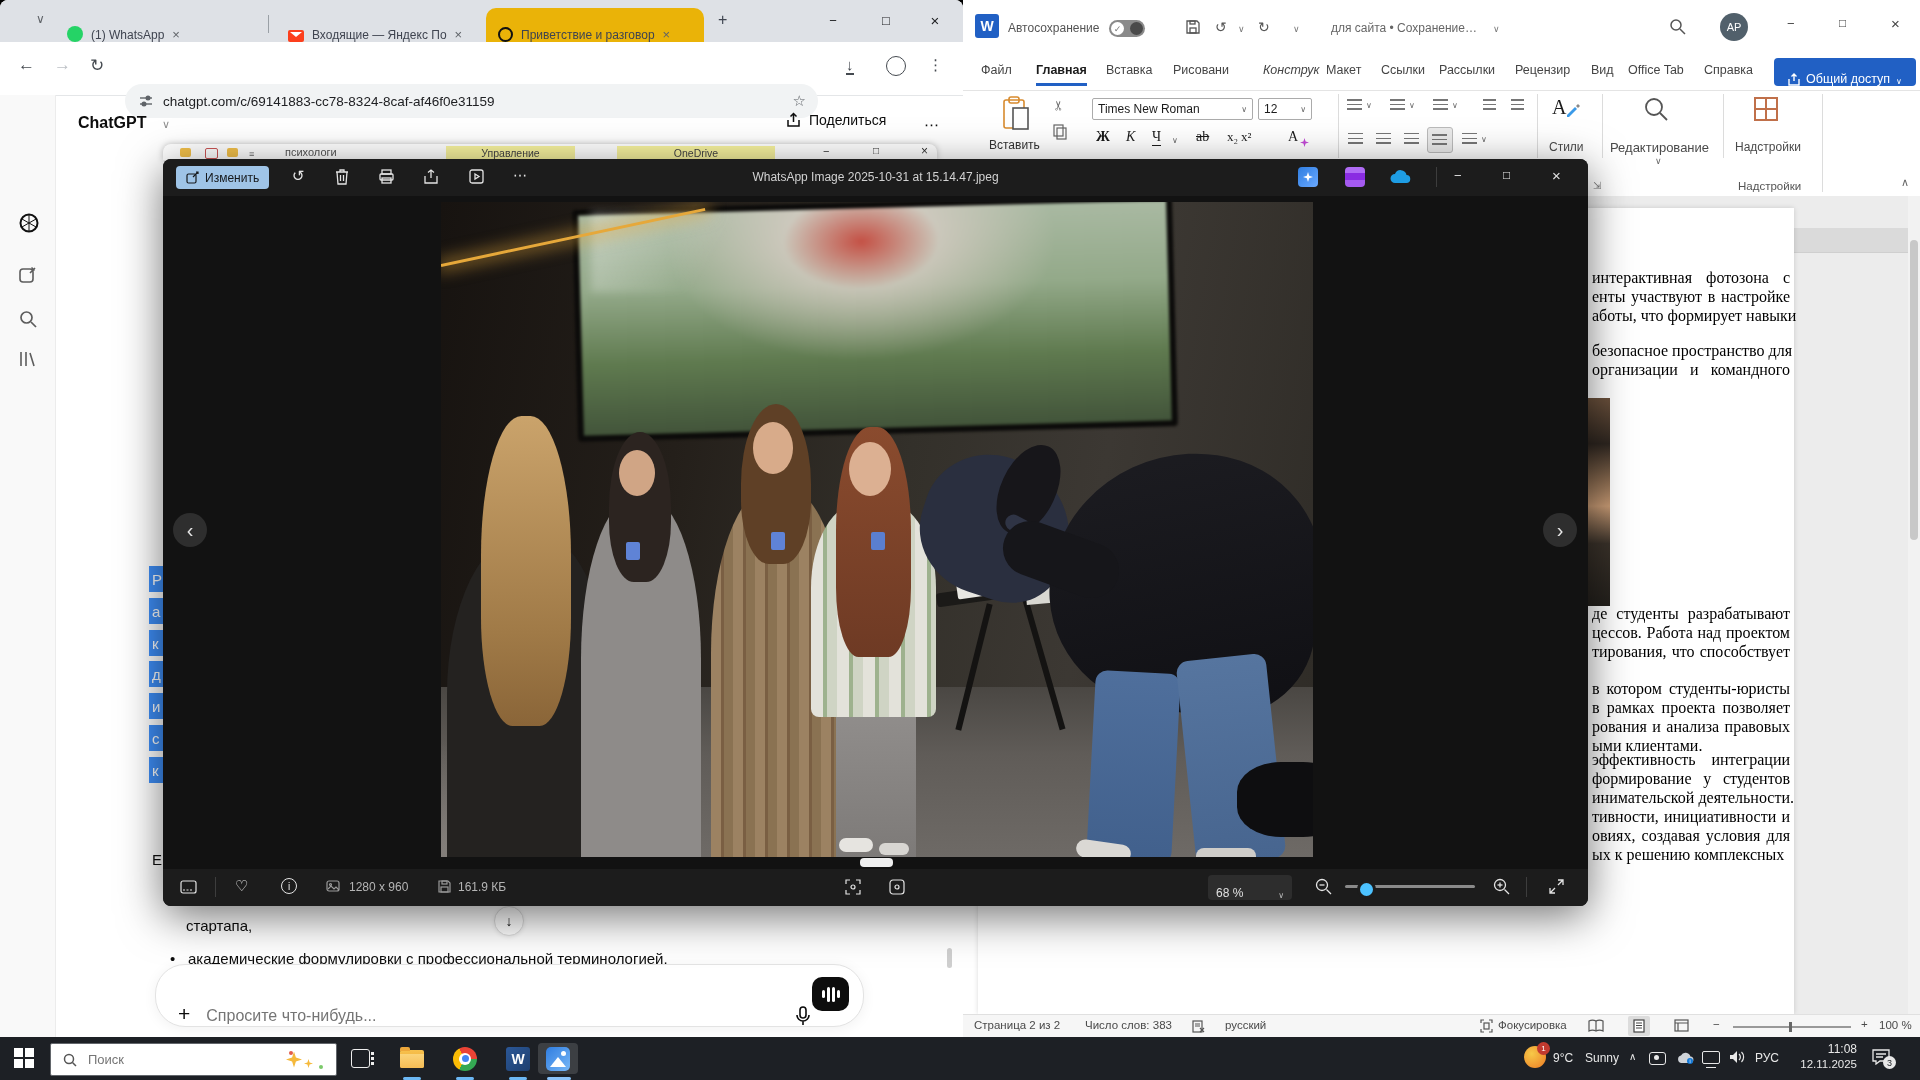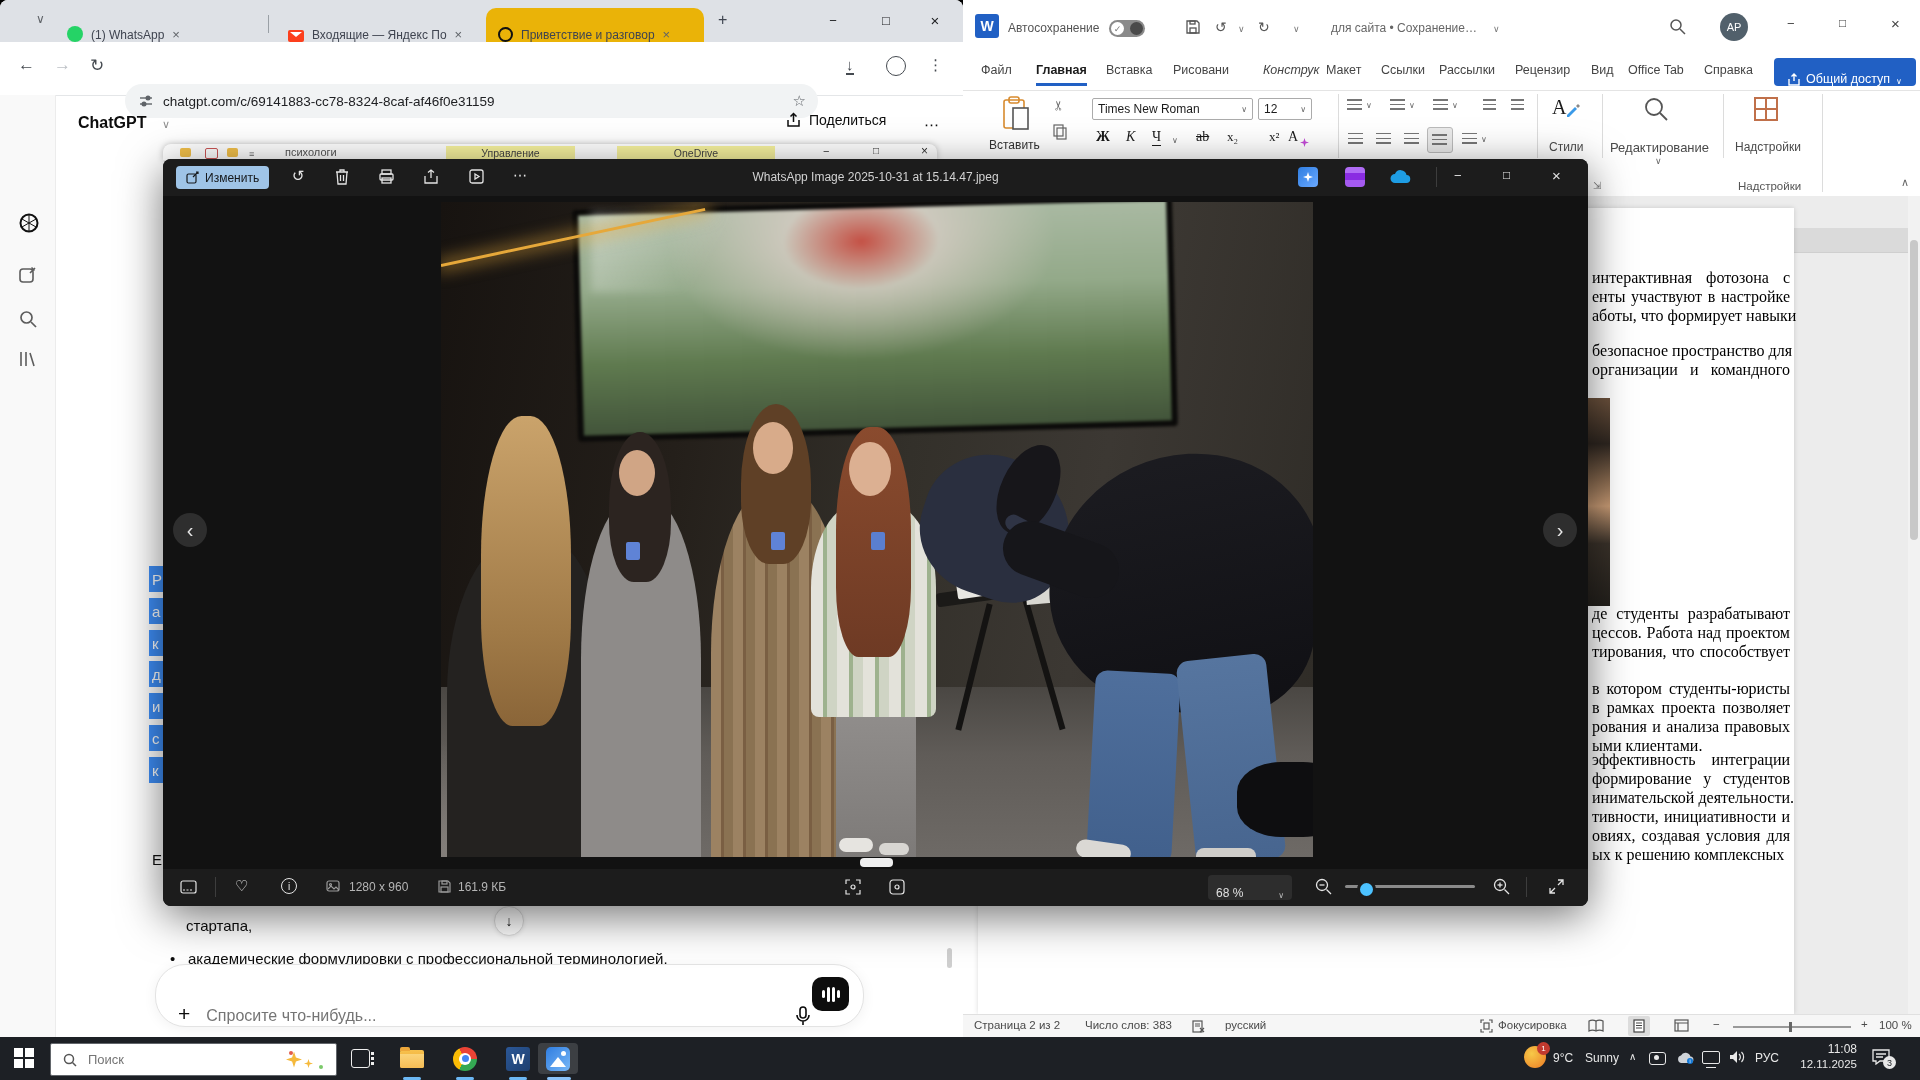--- a/index.html
+++ b/index.html
@@ -352,21 +352,21 @@
     <div class="wbox" style="left:295px;top:98px;width:54px;">
       <span>12</span>
         <span style="margin-left:auto;font-size:8px;color:#666;">∨</span>
     </div>
     <span class="fmt" style="left:133px;font-weight:bold;">Ж</span>
     <span class="fmt" style="left:163px;font-style:italic;">K</span>
     <span class="fmt" style="left:189px;border-bottom:1.5px solid #1b1b1b;">Ч</span>
     <span class="abs" style="left:209px;top:136px;font-size:8px;color:#666;">∨</span>
     <span class="fmt" style="left:233px;text-decoration:line-through;">ab</span>
     <span class="fmt" style="left:264px;font-size:13px;">x₂</span>
-    <span class="fmt" style="left:306px;font-size:13px;">x²</span>
+    <span class="fmt" style="left:278px;font-size:13px;">x²</span>
     <span class="fmt" style="left:325px;">A</span>
     <span class="abs star4" style="left:337px;top:138px;width:9px;height:9px;background:#c24ad6;"></span>
     <div class="ribbon-sep" style="left:375px;"></div>
 
     <span class="abs mini-lines" style="left:384px;top:99px;"></span>
     <span class="abs" style="left:403px;top:101px;font-size:8px;color:#666;">∨</span>
     <span class="abs mini-lines" style="left:427px;top:99px;"></span>
     <span class="abs" style="left:446px;top:101px;font-size:8px;color:#666;">∨</span>
     <span class="abs mini-lines" style="left:470px;top:99px;"></span>
     <span class="abs" style="left:489px;top:101px;font-size:8px;color:#666;">∨</span>

